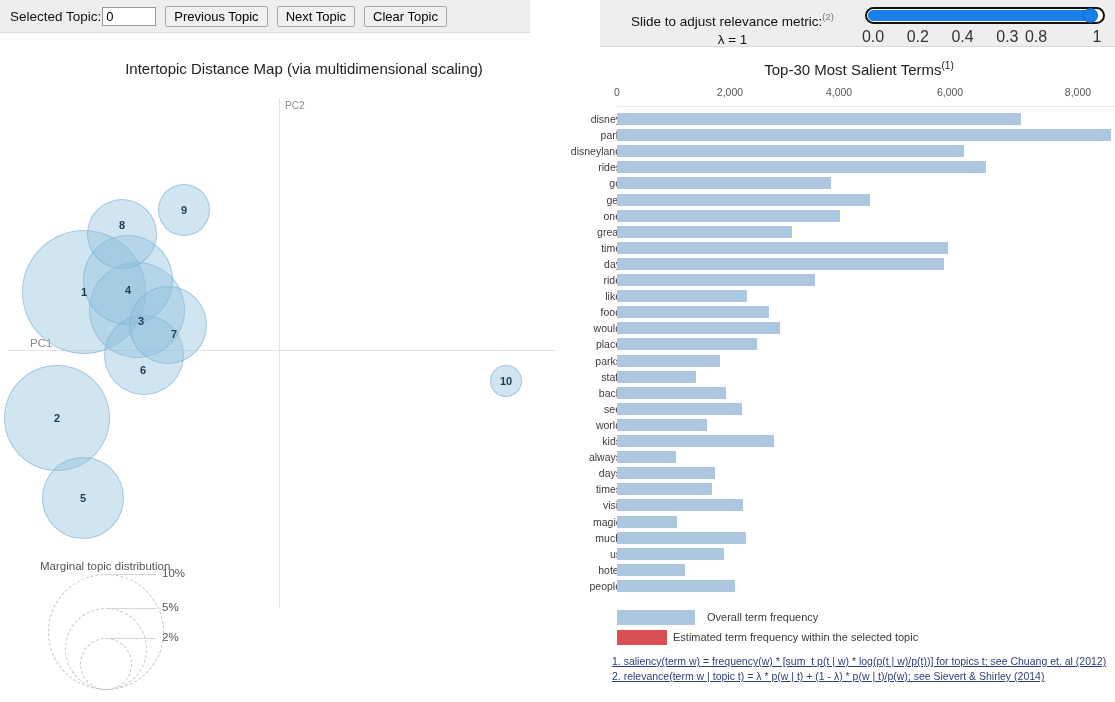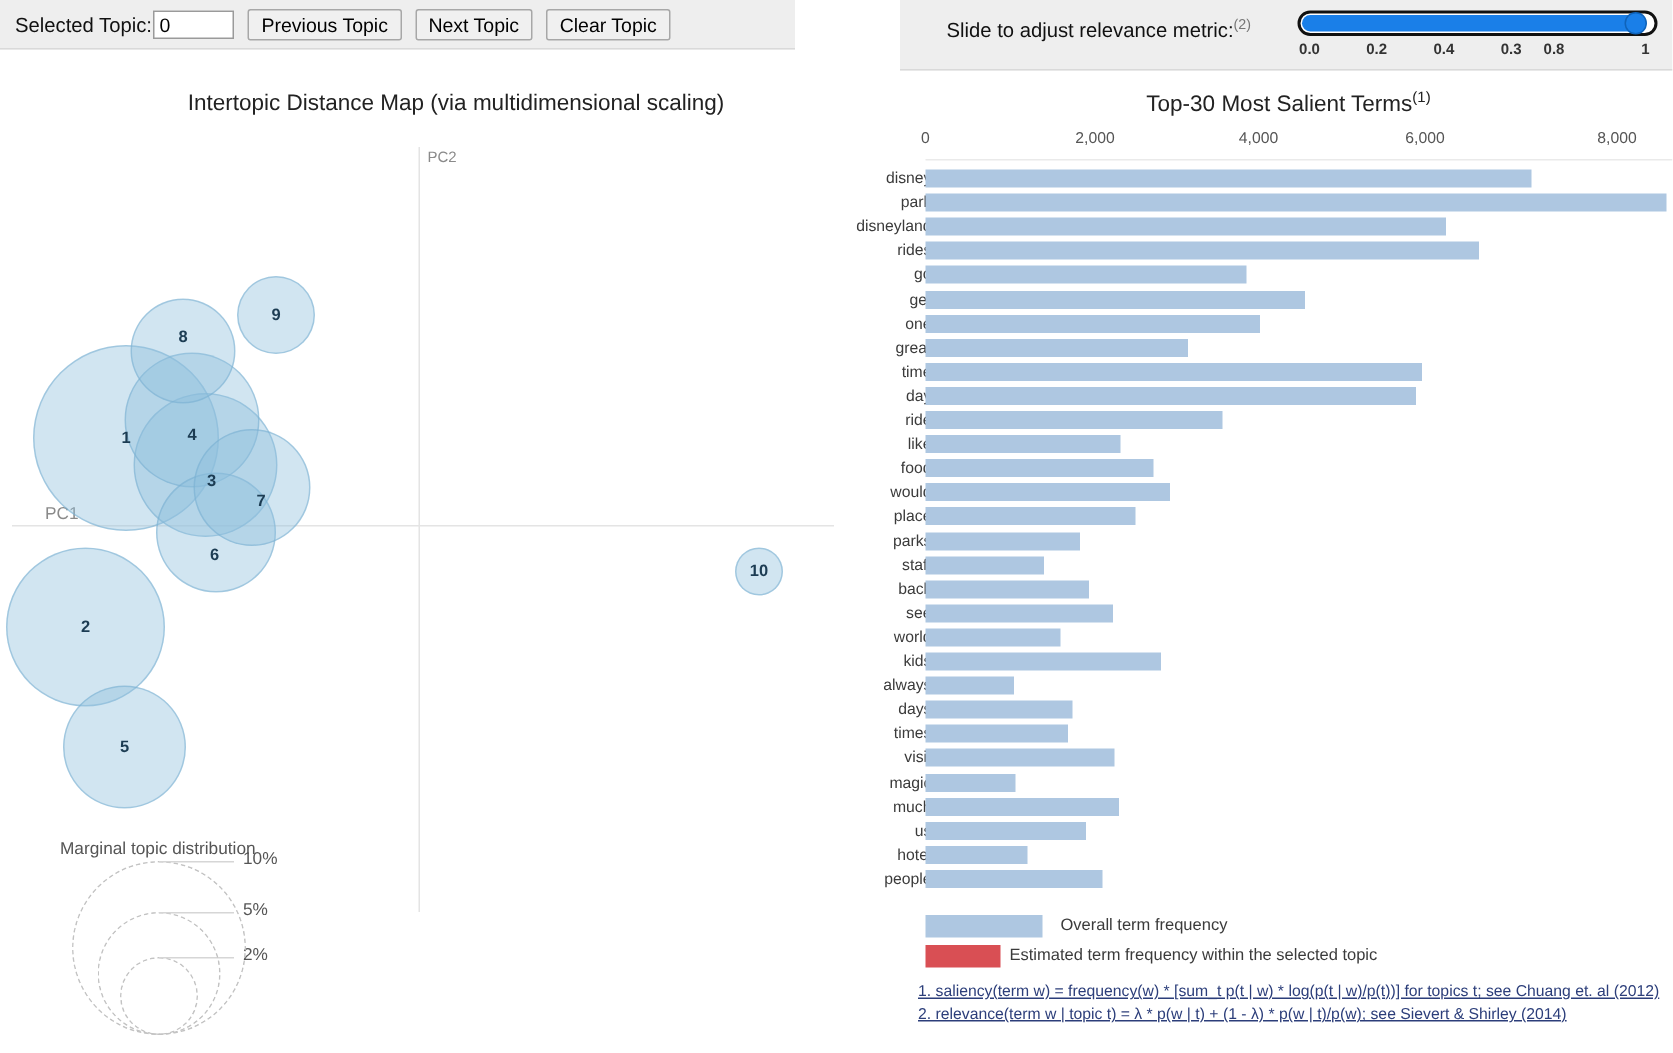--- a/index.html
+++ b/index.html
@@ -114,22 +114,22 @@
     box-sizing: border-box;
     cursor: pointer;
   }
   #slider-ticks {
     position: absolute;
     left: 265px; top: 28px;
     width: 240px; height: 14px;
   }
   #slider-ticks span {
     position: absolute;
-    font-size: 10px;
-    font-weight: bold;
+    font-size: 16px;
+    font-weight: normal;
     color: #333;
     transform: translateX(-50%);
     white-space: nowrap;
   }
 
   
   .panel-title {
     position: absolute;
     font-size: 15px;
     color: #222;
@@ -284,20 +284,21 @@
   <span class="tb-label">Selected Topic:</span>
   <input id="selected-topic-input" type="text" value="0" style="">
   <button class="topic-btn">Previous Topic</button>
   <button class="topic-btn">Next Topic</button>
   <button class="topic-btn">Clear Topic</button>
 </div>
 
 <div id="topbar-right">
   <div id="slider-caption">
     <span>Slide to adjust relevance metric:</span><span class="sup">(2)</span>
+    <span id="lambda-line">λ = 1</span>
   </div>
   <div id="slider-track">
     <div id="slider-fill"></div>
     <div id="slider-handle"></div>
   </div>
   <div id="slider-ticks">
       <span style="left: 8px;">0.0</span>
       <span style="left: 52.8px;">0.2</span>
       <span style="left: 97.6px;">0.4</span>
       <span style="left: 142.4px;">0.3</span>

